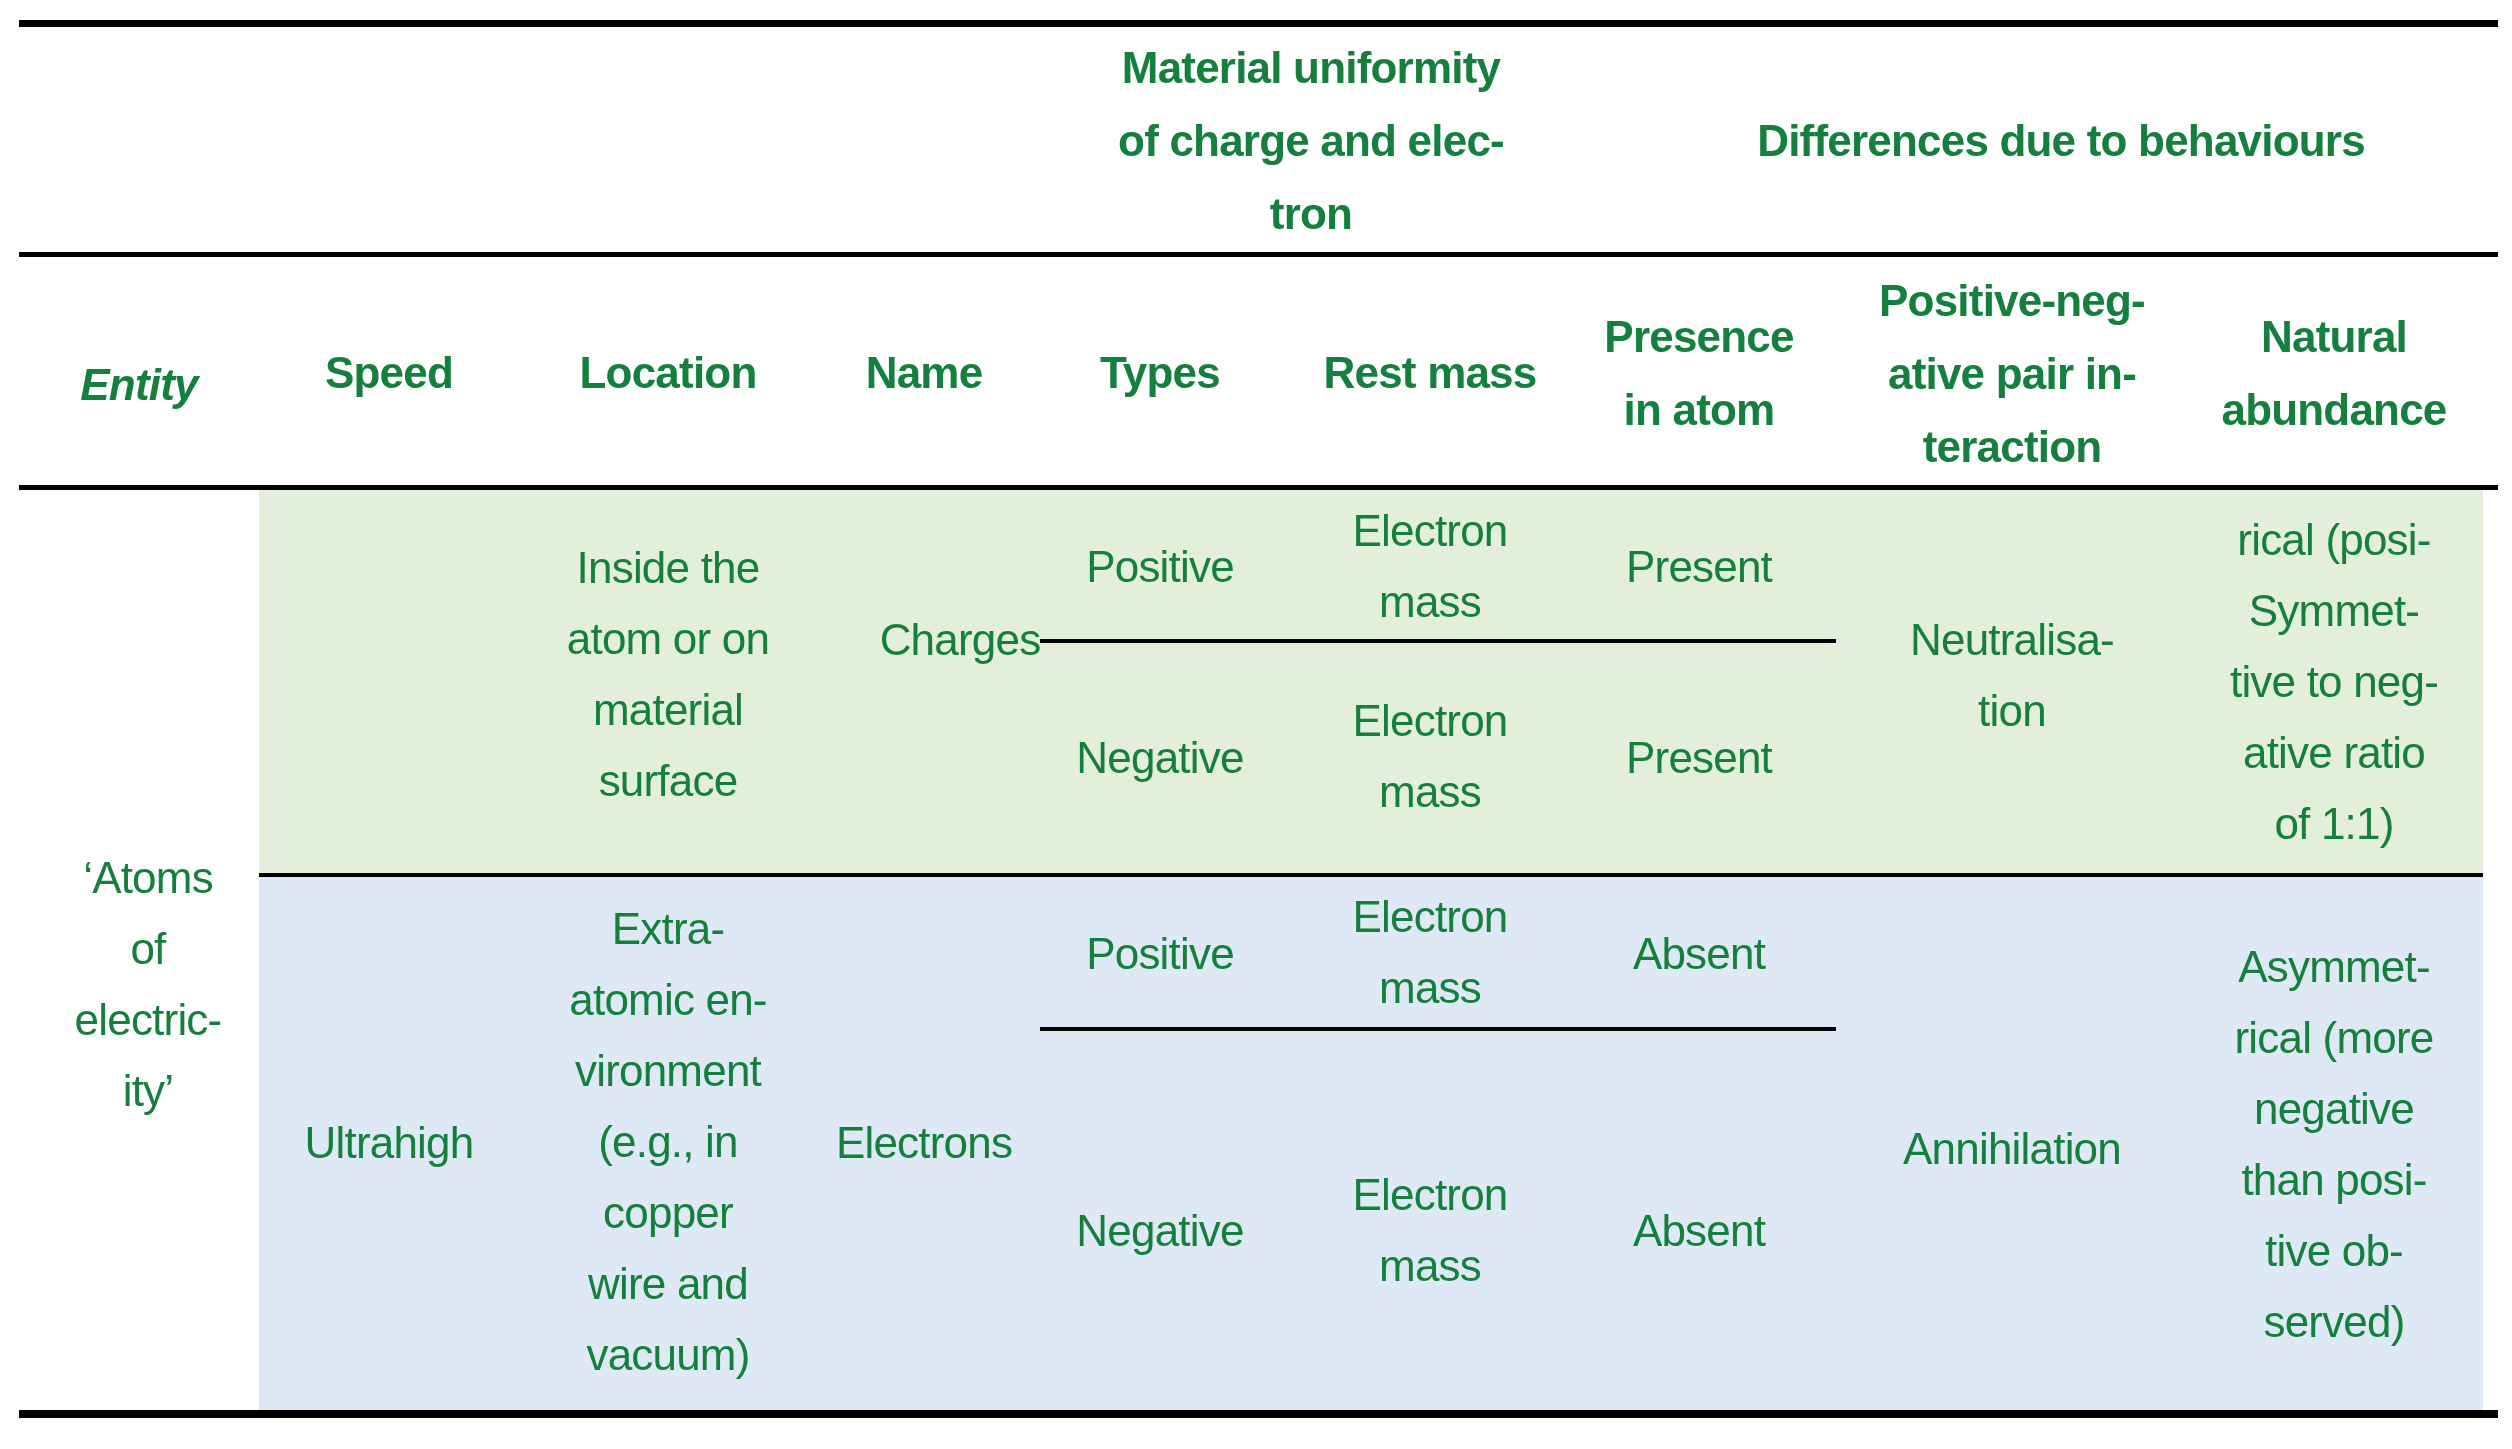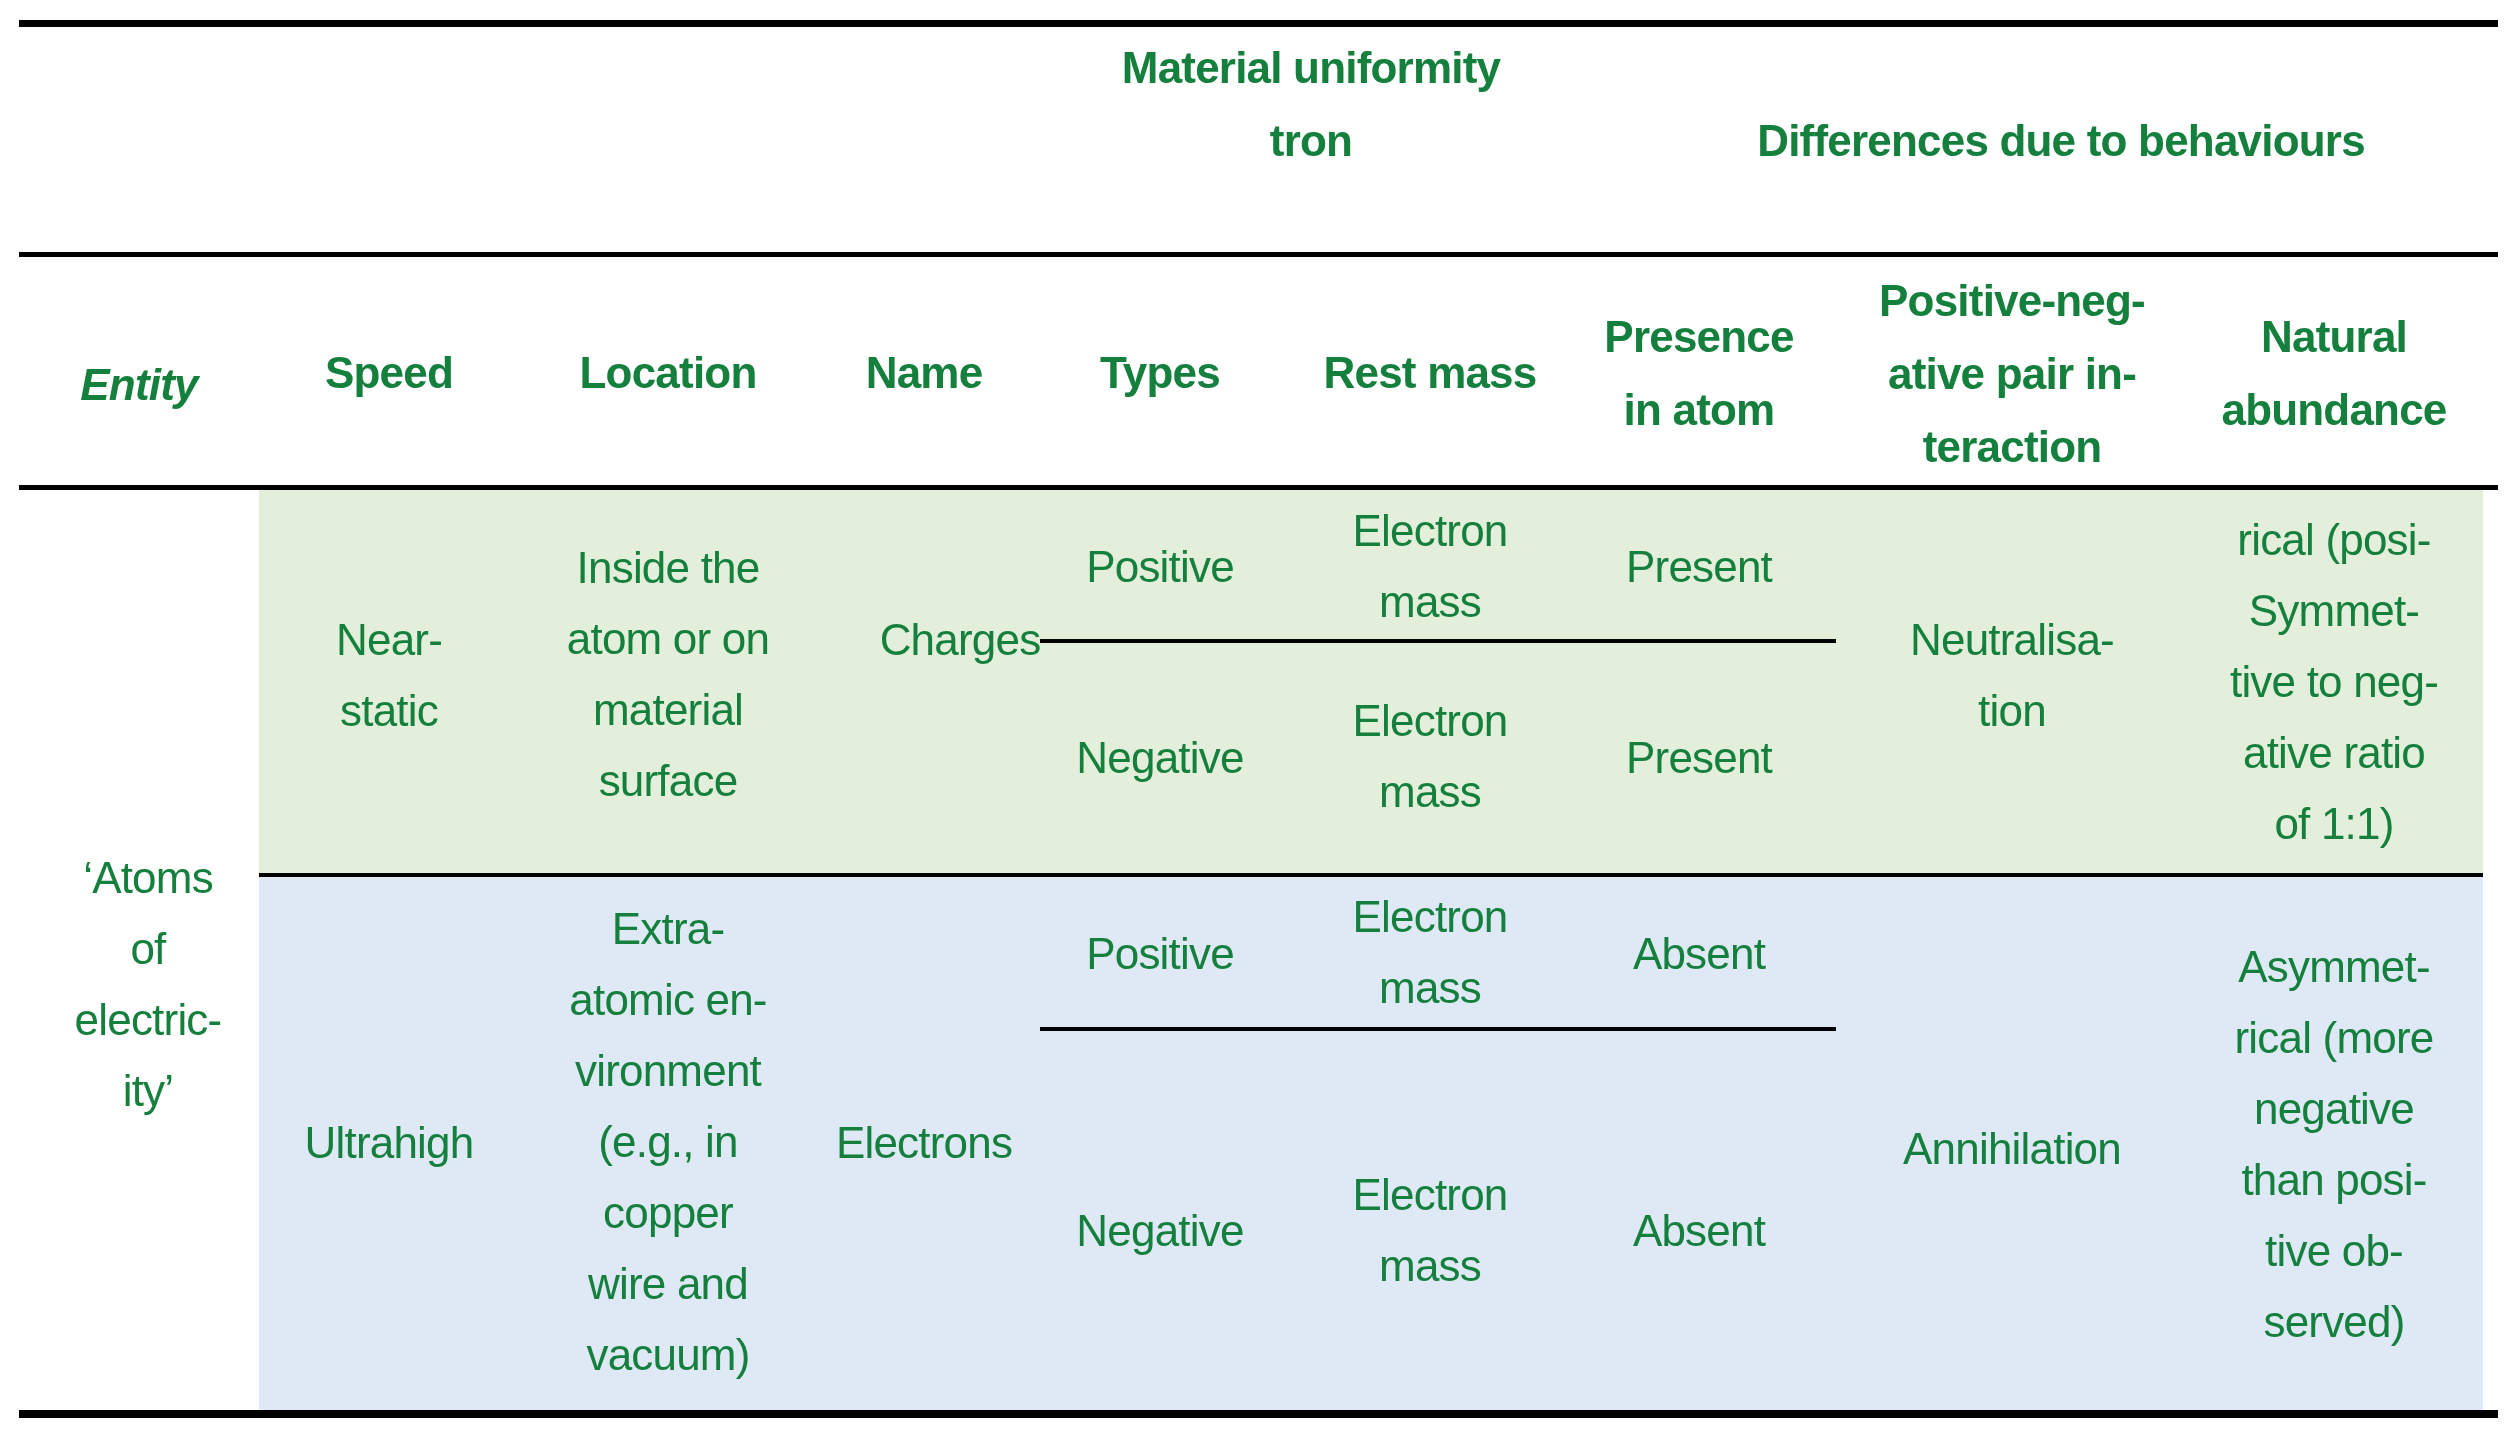--- a/index.html
+++ b/index.html
@@ -38,20 +38,21 @@
   <div class="rule" style="left:19px;top:19.5px;width:2479px;height:7.5px;"></div>
   <div class="rule" style="left:19px;top:252px;width:2479px;height:5.3px;"></div>
   <div class="rule" style="left:19px;top:485px;width:2479px;height:5.3px;"></div>
   <div class="rule" style="left:259px;top:873px;width:2224px;height:3.8px;"></div>
   <div class="rule" style="left:1040px;top:639px;width:796px;height:3.8px;"></div>
   <div class="rule" style="left:1040px;top:1027px;width:796px;height:3.8px;"></div>
   <div class="rule" style="left:19px;top:1410px;width:2479px;height:8.3px;"></div>
 
   <div class="cell hdr" style="left:1311px;top:31px;">
     <div>Material uniformity</div>
+    <div>of charge and elec-</div>
     <div>tron</div>
   </div>
   <div class="cell hdr" style="left:2061px;top:104px;">Differences due to behaviours</div>
 
   <div class="cell hdr" style="left:139px;top:348px;font-style:italic;">Entity</div>
   <div class="cell hdr" style="left:389px;top:336px;">Speed</div>
   <div class="cell hdr" style="left:668px;top:336px;">Location</div>
   <div class="cell hdr" style="left:924px;top:336px;">Name</div>
   <div class="cell hdr" style="left:1160px;top:336px;">Types</div>
   <div class="cell hdr" style="left:1699px;top:300px;">
@@ -69,24 +70,20 @@
     <div>abundance</div>
   </div>
 
   <div class="cell" style="left:148px;top:842px;">
     <div>‘Atoms</div>
     <div>of</div>
     <div>electric-</div>
     <div>ity’</div>
   </div>
 
-  <div class="cell" style="left:389px;top:604px;">
-    <div>Near-</div>
-    <div>static</div>
-  </div>
   <div class="cell" style="left:668px;top:532px;">
     <div>Inside the</div>
     <div>atom or on</div>
     <div>material</div>
     <div>surface</div>
   </div>
   <div class="cell" style="left:960px;top:604px;">Charges</div>
   <div class="cell" style="left:1160px;top:531px;">Positive</div>
   <div class="cell" style="left:1430px;top:495px;">
     <div>Electron</div>

